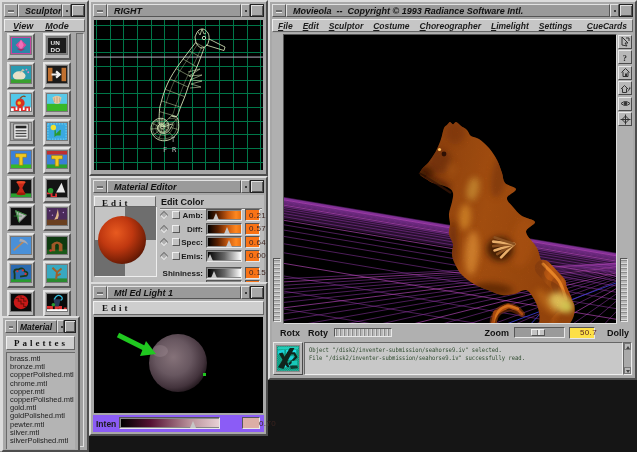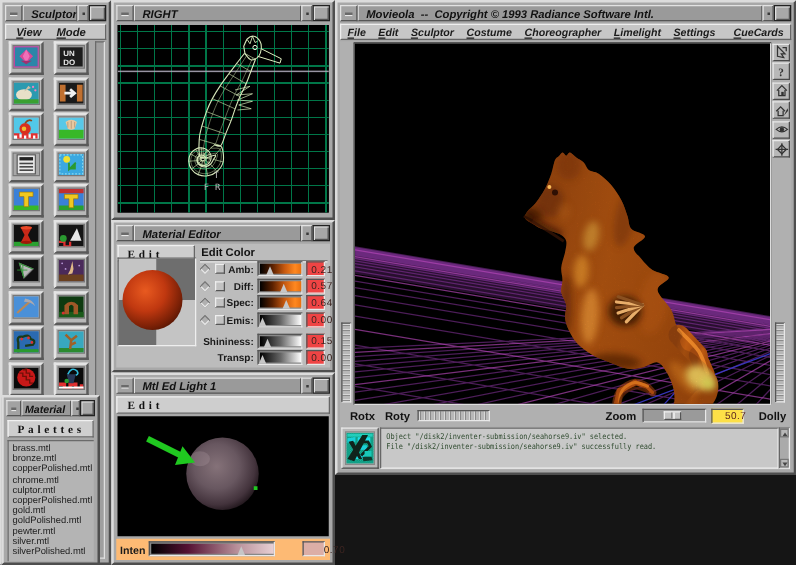--- a/index.html
+++ b/index.html
@@ -83,33 +83,33 @@
   font-weight:bold; font-size:8px; color:#1a1a1a; }
 .sl-label.wide { left:-66px; width:110px; }
 .sl-track { position:absolute; left:47px; width:36px; top:0; height:12px;
   border-top:1px solid #555; border-left:1px solid #555; border-right:1px solid #e8e8e8; border-bottom:1px solid #e8e8e8;
   background:#888; }
 .sl-grad { position:absolute; inset:1px 0 1px 1px; }
 .sl-grad.color { background:linear-gradient(90deg, #000 0%, #5a2000 30%, #c85a10 60%, #ff8820 85%, #e87010 100%); }
 .sl-grad.grey { background:linear-gradient(90deg, #000 0%, #666 50%, #fff 100%); }
 .sl-thumb { position:absolute; bottom:0px; width:0; height:0; margin-left:-3.5px;
   border-left:3.5px solid transparent; border-right:3.5px solid transparent; border-bottom:7px solid #c6c6c6; }
-.sl-value { position:absolute; left:86px; right:3px; top:0; height:12px; background:#ef4444;
+.sl-value { position:absolute; left:86px; right:3px; top:0; height:12px; background:#f97316;
   border-top:1px solid #555; border-left:1px solid #555; border-right:1px solid #e8e8e8; border-bottom:1px solid #e8e8e8;
   font-family:"Liberation Sans", sans-serif; font-size:8px; letter-spacing:0.4px; color:#3c2420;
   display:flex; align-items:center; padding-left:3px; }
 
 
-#lighted { left:89px; top:298px; width:179px; height:154px; }
+#lighted { left:89px; top:282px; width:179px; height:154px; }
 #lighted .ebar { position:absolute; left:2px; right:2px; top:17px; height:14px; background:#cecece;
   border-top:1px solid #f0f0f0; border-left:1px solid #f0f0f0; border-right:1px solid #666; border-bottom:1px solid #666;
   font-weight:bold; font-size:9px; letter-spacing:3px; color:#111;
   display:flex; align-items:center; padding-left:8px; font-family:"Liberation Serif", serif; }
 #lighted .vp { position:absolute; left:3px; right:3px; top:33px; bottom:21px; background:#000; overflow:hidden; }
-#lighted .ibar { position:absolute; left:2px; right:2px; bottom:2px; height:17px; background:#fdba74; }
+#lighted .ibar { position:absolute; left:2px; right:2px; bottom:2px; height:17px; background:#8b5cf6; }
 .inten-label { position:absolute; left:3px; top:3.5px; font-weight:bold; font-size:8.5px; color:#1a1a1a; }
 .inten-track { position:absolute; left:26px; right:44px; top:2px; height:12px;
   border-top:1px solid #555; border-left:1px solid #555; border-right:1px solid #e8e8e8; border-bottom:1px solid #e8e8e8; background:#888; }
 .inten-grad { position:absolute; inset:1px 0 1px 1px; background:linear-gradient(90deg,#000 0%, #513 30%, #b8909a 70%, #e8d0d4 100%); }
 .inten-value { position:absolute; right:4px; width:16px; top:2px; height:12px; background:#dcaea6;
   border-top:1px solid #555; border-left:1px solid #555; border-right:1px solid #e8e8e8; border-bottom:1px solid #e8e8e8;
   font-family:"Liberation Sans", sans-serif; font-size:8px; letter-spacing:0.4px; color:#3c2420; display:flex; align-items:center; padding-left:16px; }
 
 
 #movieola { left:268px; top:0; width:369px; height:380px; }
@@ -512,21 +512,21 @@
       <div class="ttitle">Material</div>
       <div class="tbtn dot"></div>
       <div class="tbtn maxi"></div>
     </div>
     <div class="pal-head">Palettes</div>
     <div class="mat-list" id="matList">
         <div>brass.mtl</div>
         <div>bronze.mtl</div>
         <div>copperPolished.mtl</div>
         <div>chrome.mtl</div>
-        <div>culptor.mtl</div>
+        <div>copper.mtl</div>
         <div>copperPolished.mtl</div>
         <div>gold.mtl</div>
         <div>goldPolished.mtl</div>
         <div>pewter.mtl</div>
         <div>silver.mtl</div>
         <div>silverPolished.mtl</div>
       </div>
   </div>
 
   <div class="win" id="movieola">

